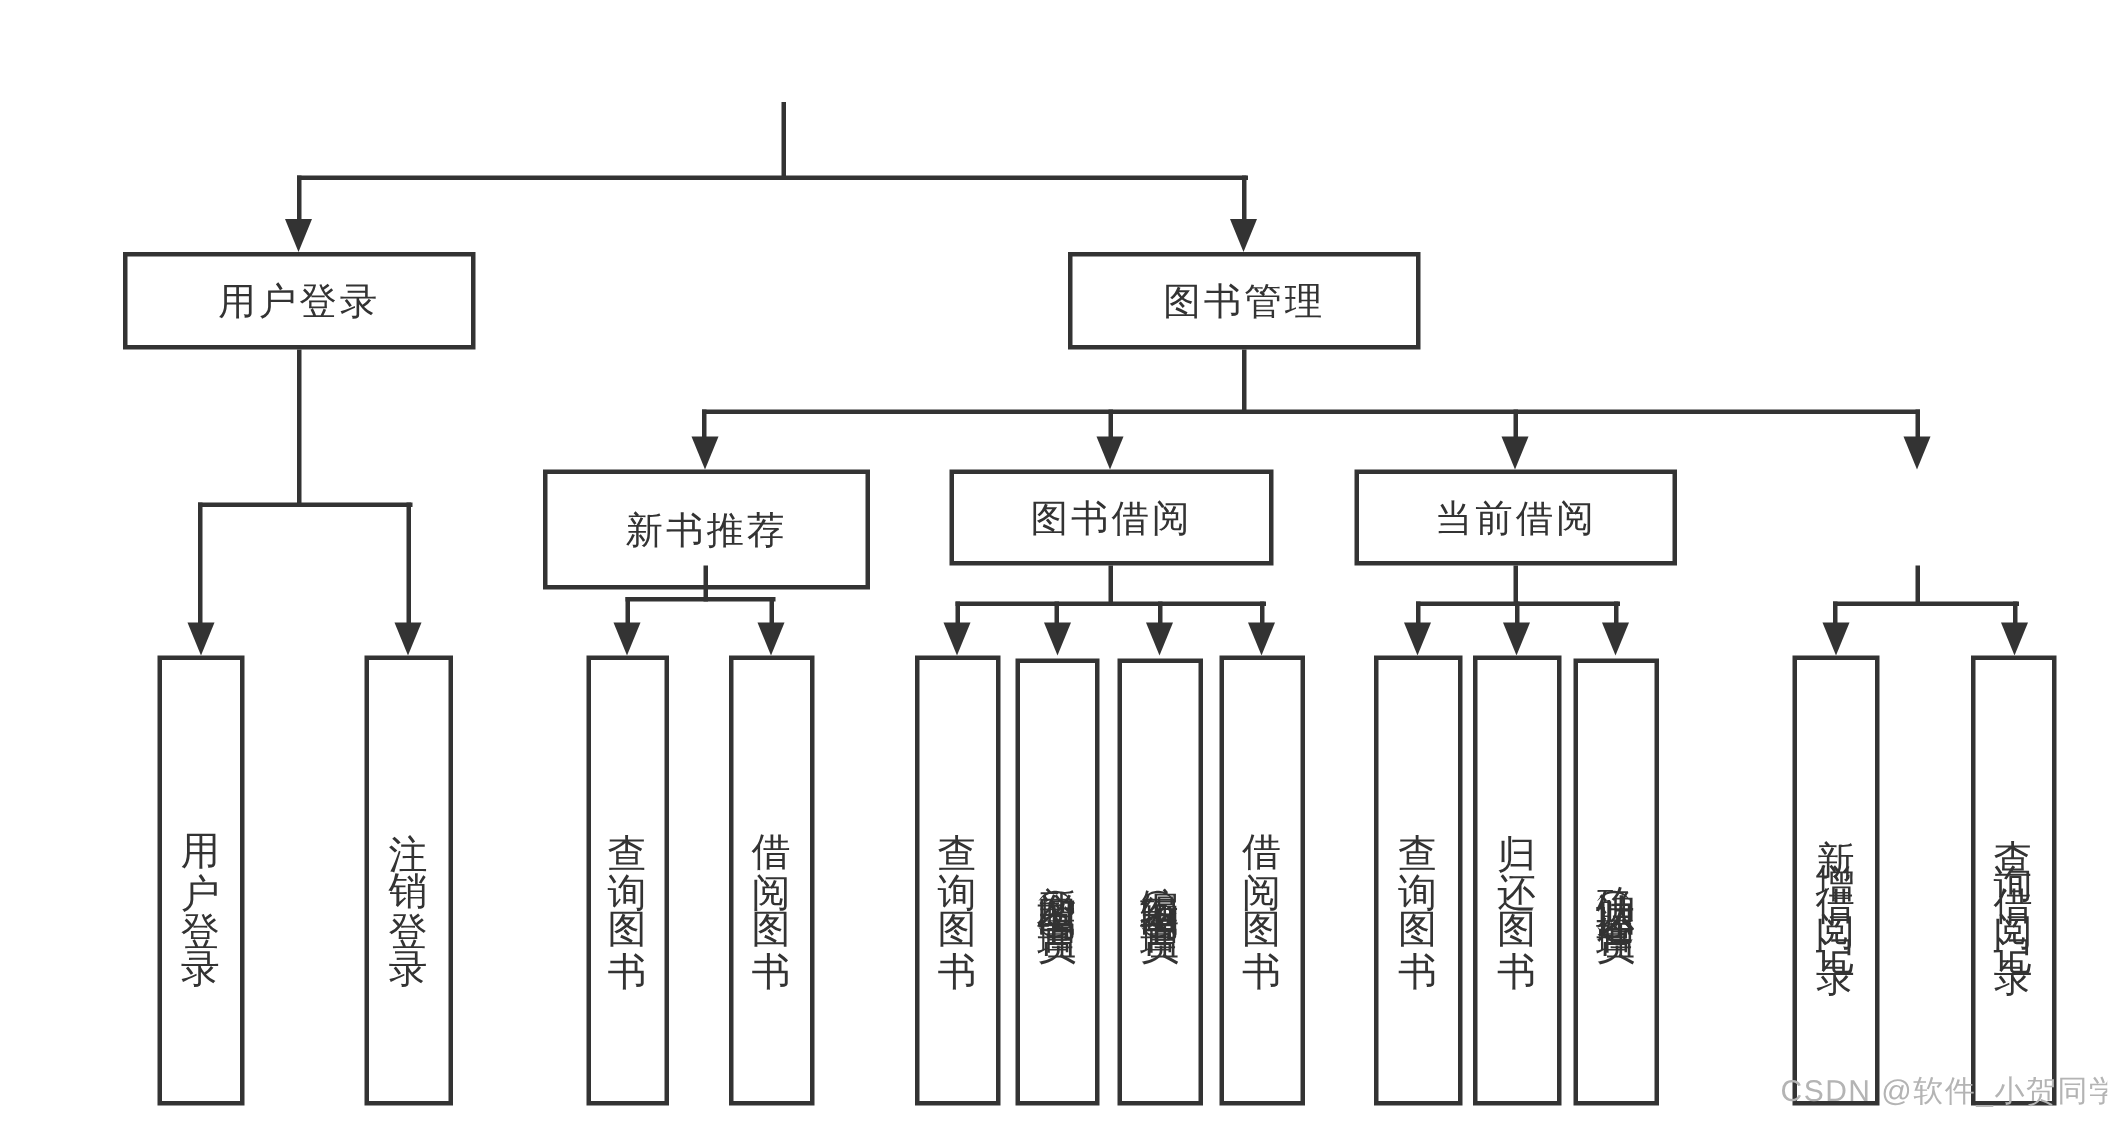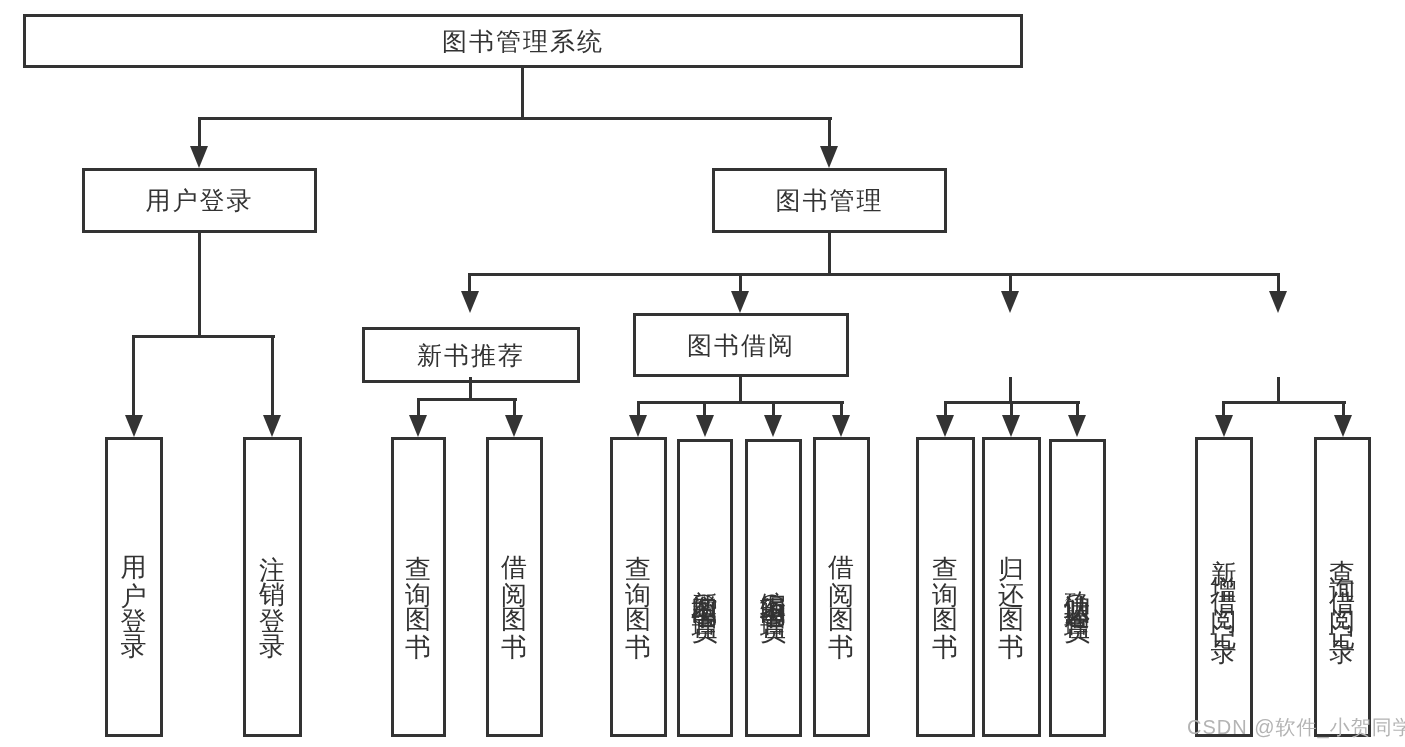--- a/index.html
+++ b/index.html
@@ -60,23 +60,20 @@
     color:var(--wm);
     white-space:nowrap;
     z-index:5;
   }
 </style>
 </head>
 <body>
 
 <div id="stage">
 
-  <div class="box" style="left:23px;top:14px;width:1000px;height:54px;">
-    <span class="hlabel">图书管理系统</span>
-  </div>
 
   <div>
     <div class="vline" style="left:521px;top:68px;height:52px;"></div>
     <div class="hline" style="left:198px;top:117px;width:634px;"></div>
     <div class="vline" style="left:198px;top:117px;height:32px;"></div>
     <div class="arrow" style="left:190px;top:146px;"></div>
     <div class="vline" style="left:828px;top:117px;height:32px;"></div>
     <div class="arrow" style="left:820px;top:146px;"></div>
   </div>
 
@@ -103,25 +100,28 @@
     <div class="vline" style="left:468px;top:273px;height:22px;"></div>
     <div class="arrow" style="left:461px;top:291px;"></div>
     <div class="vline" style="left:739px;top:273px;height:22px;"></div>
     <div class="arrow" style="left:731px;top:291px;"></div>
     <div class="vline" style="left:1009px;top:273px;height:22px;"></div>
     <div class="arrow" style="left:1001px;top:291px;"></div>
     <div class="vline" style="left:1277px;top:273px;height:22px;"></div>
     <div class="arrow" style="left:1269px;top:291px;"></div>
   </div>
 
-  <div class="box" style="left:362px;top:313px;width:218px;height:56px;margin-top:14px;">
+  <div class="box" style="left:362px;top:313px;width:218px;height:80px;">
     <span class="hlabel">新书推荐</span>
   </div>
   <div class="box" style="left:633px;top:313px;width:216px;height:64px;text-align:center;">
     <span class="hlabel">图书借阅</span>
+  </div>
+  <div class="box" style="left:903px;top:313px;width:215px;height:64px;">
+    <span class="hlabel">当前借阅</span>
   </div>
 
   <div>
     <div class="vline" style="left:469px;top:377px;height:24px;"></div>
     <div class="hline" style="left:417px;top:398px;width:100px;"></div>
     <div class="vline" style="left:417px;top:398px;height:20px;"></div>
     <div class="arrow" style="left:409px;top:415px;"></div>
     <div class="vline" style="left:513px;top:398px;height:20px;"></div>
     <div class="arrow" style="left:505px;top:415px;"></div>
   </div>

